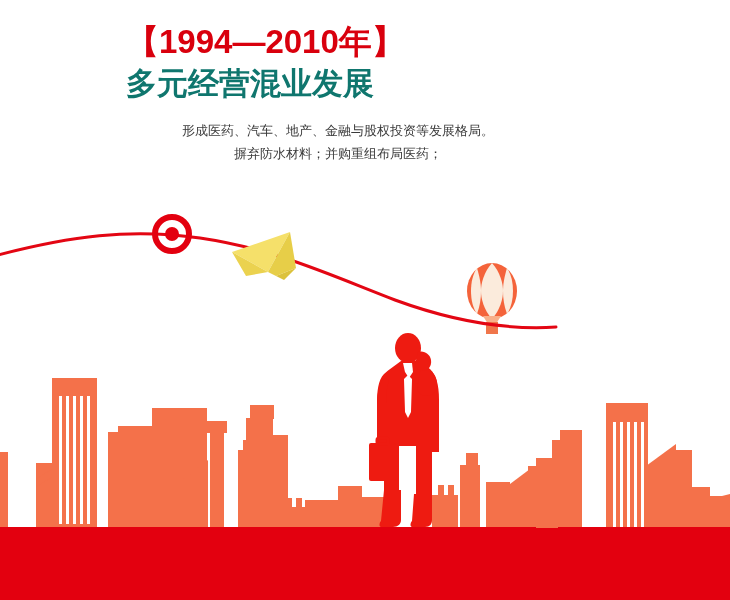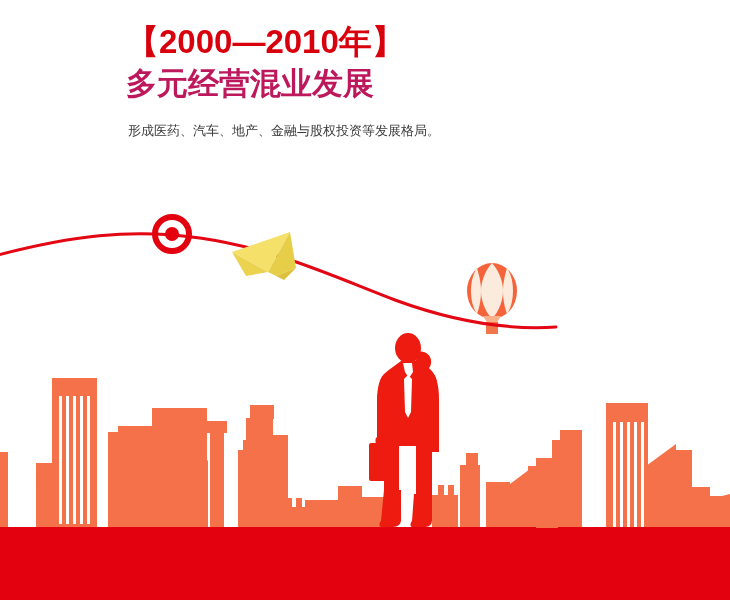--- a/index.html
+++ b/index.html
@@ -25,32 +25,33 @@
   }
   .title-line1 {
     color: #D9000D;
     font-size: 33px;
     font-weight: bold;
     line-height: 40px;
     letter-spacing: 0px;
     white-space: nowrap;
   }
   .title-line2 {
-    color: #be185d;
+    color: #0f766e;
     font-size: 31px;
     font-weight: bold;
     line-height: 40px;
     margin-top: 2px;
     white-space: nowrap;
   }
   .body-block {
     position: absolute;
     left: 128px;
     top: 119px;
     width: 420px;
+    text-align: center;
   }
   .body-line {
     color: #3a3a3a;
     font-size: 13px;
     line-height: 23px;
     white-space: nowrap;
   }
 
   
   .art-layer {
@@ -207,21 +208,22 @@
         <rect x="377" y="438" width="11" height="6" rx="2" fill="none" stroke="#EE1B11" stroke-width="3"></rect>
 
         <path d="M 384 490 L 401 490 L 401 520 C 401 524 398 527 393 527 L 381 527 C 379 527 379 523 381 521 Z"></path>
         <path d="M 414 494 L 432 494 L 432 520 C 432 524 430 527 425 527 L 412 527 C 410 527 410 523 412 521 Z"></path>
       </g>
 
     </svg>
   </div>
 
   <div class="heading-block">
-    <div class="title-line1">【2000—2010年】</div>
+    <div class="title-line1">【1994—2010年】</div>
     <div class="title-line2">多元经营混业发展</div>
   </div>
 
   <div class="body-block">
     <div class="body-line">形成医药、汽车、地产、金融与股权投资等发展格局。</div>
+    <div class="body-line">摒弃防水材料；并购重组布局医药；</div>
   </div>
 
 </div>
 
 </body></html>

